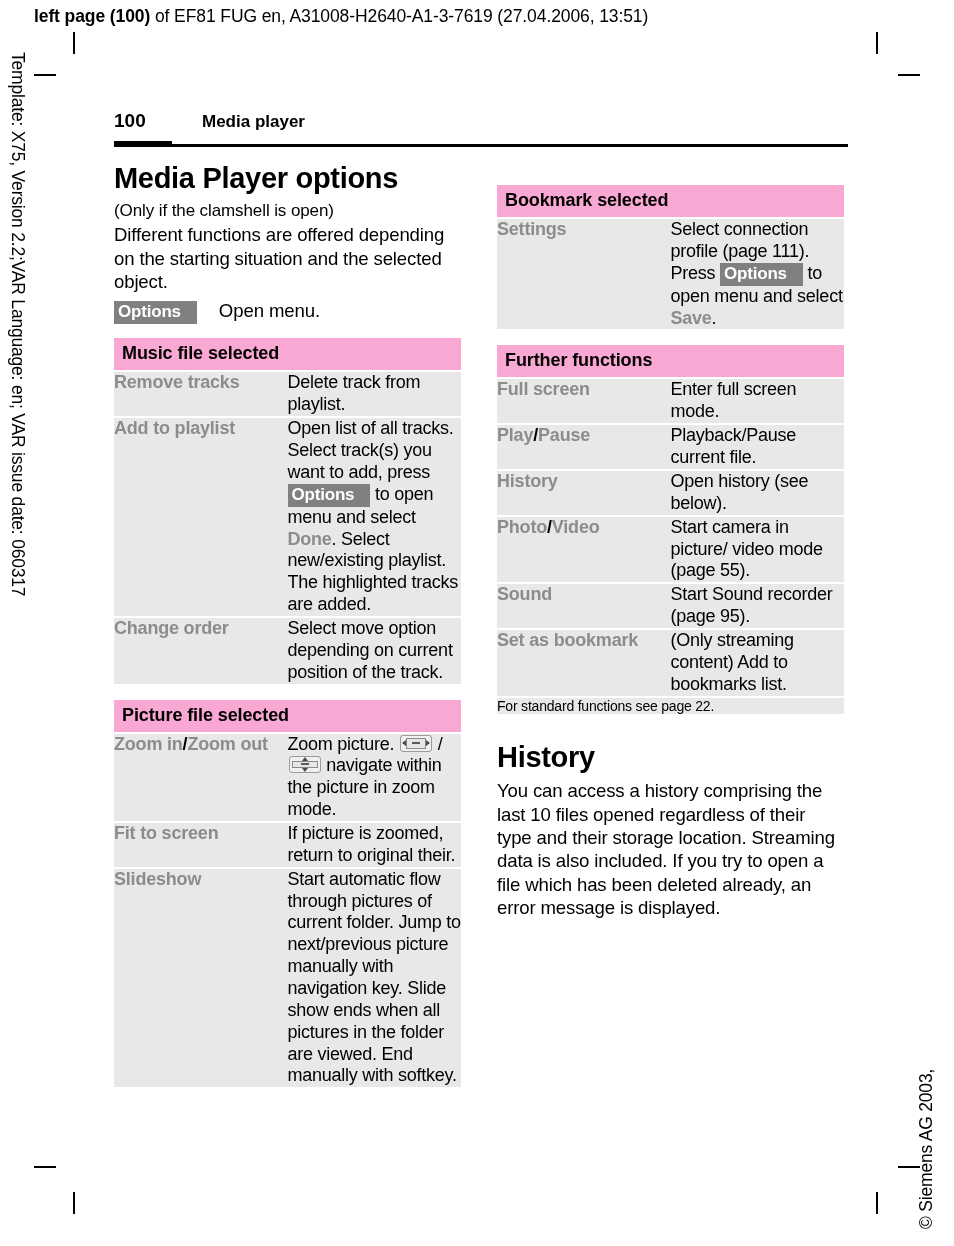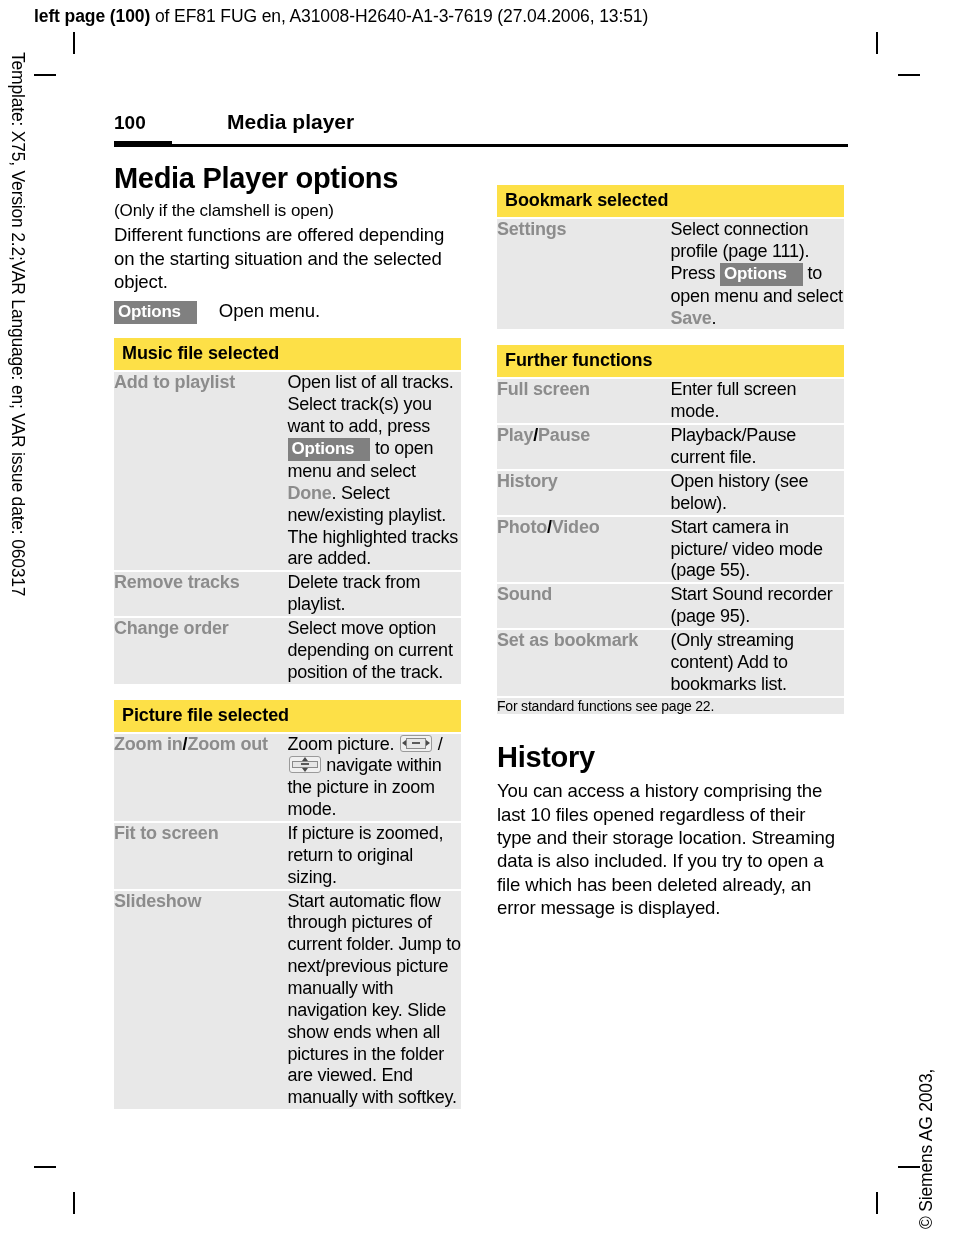--- a/index.html
+++ b/index.html
@@ -58,30 +58,29 @@
   .runhead {
     position: absolute;
     left: 114px;
     top: 110px;
     width: 734px;
   }
   .runhead .rh-row {
     display: flex;
     align-items: baseline;
     height: 26px;
-    gap: 25px;
   }
   .runhead .rh-num {
     font-weight: bold;
     font-size: 19px;
     width: 88px;
   }
   .runhead .rh-title {
     font-weight: bold;
-    font-size: 21px;
+    font-size: 17px;
   }
   .runhead .rule {
     position: relative;
     margin-top: 5px;
     height: 6px;
   }
   .runhead .rule .thick {
     position: absolute; left: 0; top: 0;
     width: 58px; height: 6px; background: #000;
   }
@@ -149,21 +148,21 @@
     margin-top: 14px;
     table-layout: fixed;
   }
   table.opt.first { margin-top: 14px; }
   table.opt td, table.opt th {
     padding: 0;
     vertical-align: top;
     border-bottom: 2px solid #ffffff;
   }
   tr.hdr th {
-    background: #fde047;
+    background: #f9a8d4;
     font-weight: bold;
     font-size: 18px;
     text-align: left;
     padding: 5px 8px 6px 8px;
     letter-spacing: -0.1px;
   }
   tr.row td {
     background: #e8e8e8;
   }
   td.key {
@@ -291,45 +290,45 @@
     <span class="softkey">Options</span>
     <span class="sk-desc">Open menu.</span>
   </div>
   <div>
       <table class="opt first">
         <tbody>
           <tr class="hdr">
             <th colspan="2">Music file selected</th>
           </tr>
           <tr class="row">
+            <td class="key">Remove tracks</td>
+            <td class="val">Delete track from playlist.</td>
+          </tr>
+          <tr class="row">
             <td class="key">Add to playlist</td>
             <td class="val">Open list of all tracks. Select track(s) you want to add, press <span class="softkey">Options</span> to open menu and select <span class="gray-term">Done</span>. Select new/existing playlist. The highlighted tracks are added.</td>
-          </tr>
-          <tr class="row">
-            <td class="key">Remove tracks</td>
-            <td class="val">Delete track from playlist.</td>
           </tr>
           <tr class="row">
             <td class="key">Change order</td>
             <td class="val">Select move option depending on current position of the track.</td>
           </tr>
         </tbody>
       </table>
       <table class="opt">
         <tbody>
           <tr class="hdr">
             <th colspan="2">Picture file selected</th>
           </tr>
           <tr class="row">
             <td class="key"><span class="gray-term">Zoom in</span><span class="blk">/</span><span class="gray-term">Zoom out</span></td>
             <td class="val">Zoom picture. <span class="navkey horiz"><span class="inner"></span><span class="bar"></span><span class="arrow-l"></span><span class="arrow-r"></span></span> / <span class="navkey vert"><span class="inner"></span><span class="bar"></span><span class="arrow-u"></span><span class="arrow-d"></span></span> navigate within the picture in zoom mode.</td>
           </tr>
           <tr class="row">
             <td class="key">Fit to screen</td>
-            <td class="val">If picture is zoomed, return to original sizing.</td>
+            <td class="val">If picture is zoomed, return to original their.</td>
           </tr>
           <tr class="row">
             <td class="key">Slideshow</td>
             <td class="val">Start automatic flow through pictures of current folder. Jump to next/previous picture manually with navigation key. Slide show ends when all pictures in the folder are viewed. End manually with softkey.</td>
           </tr>
         </tbody>
       </table>
     </div>
 </div>
 

